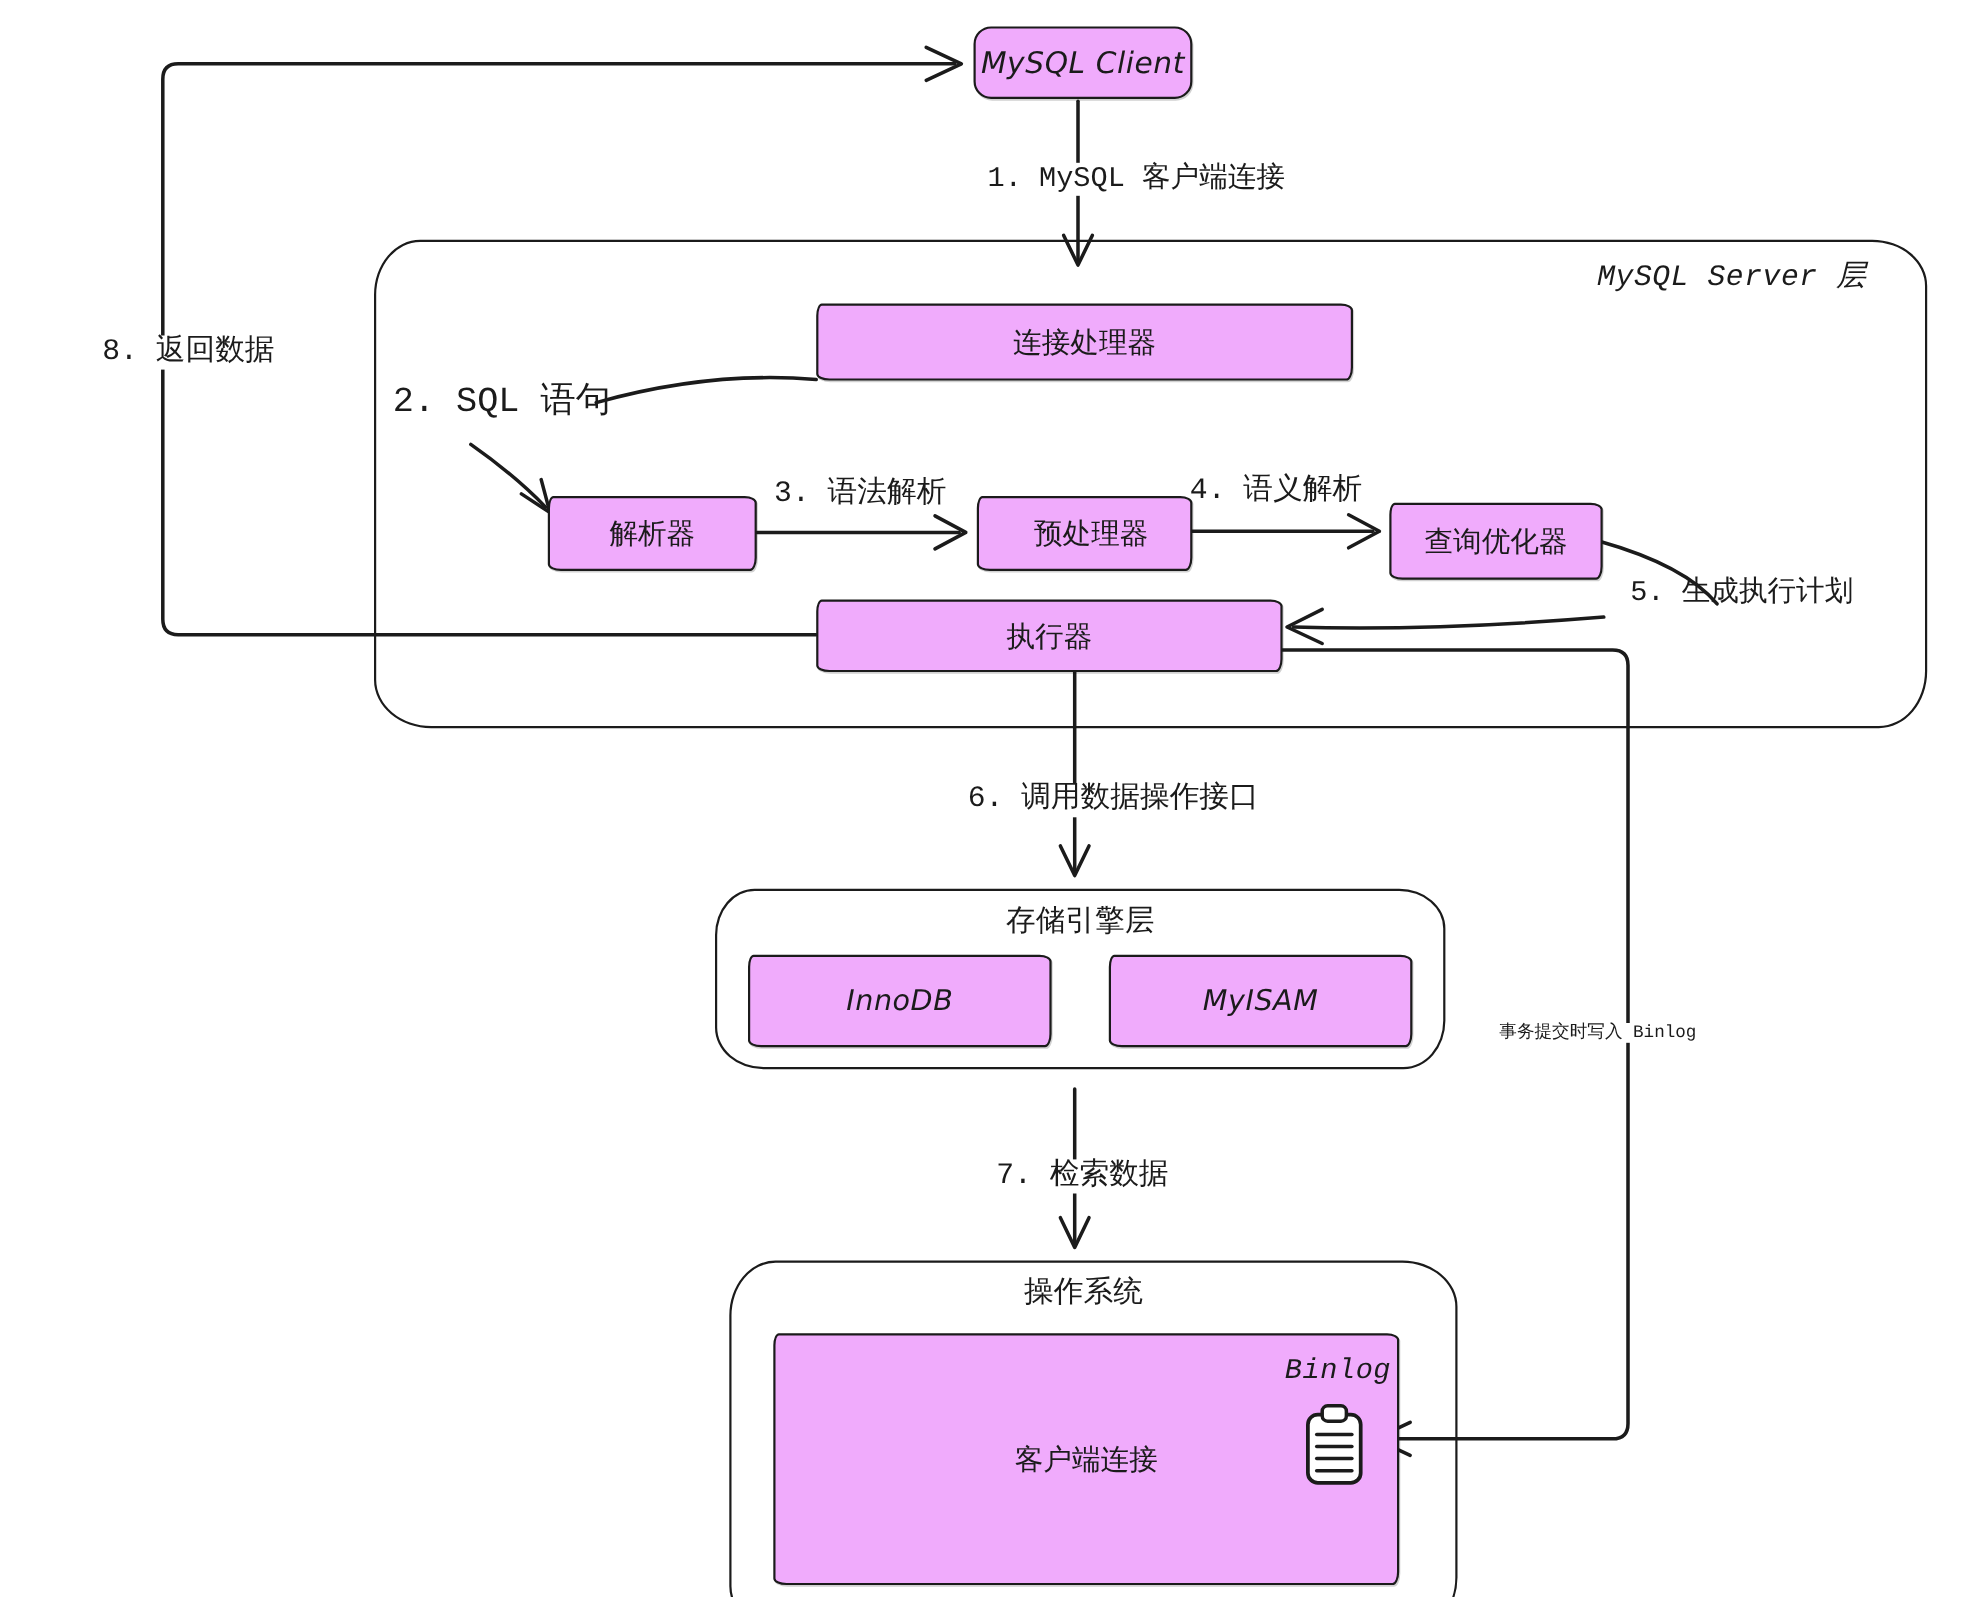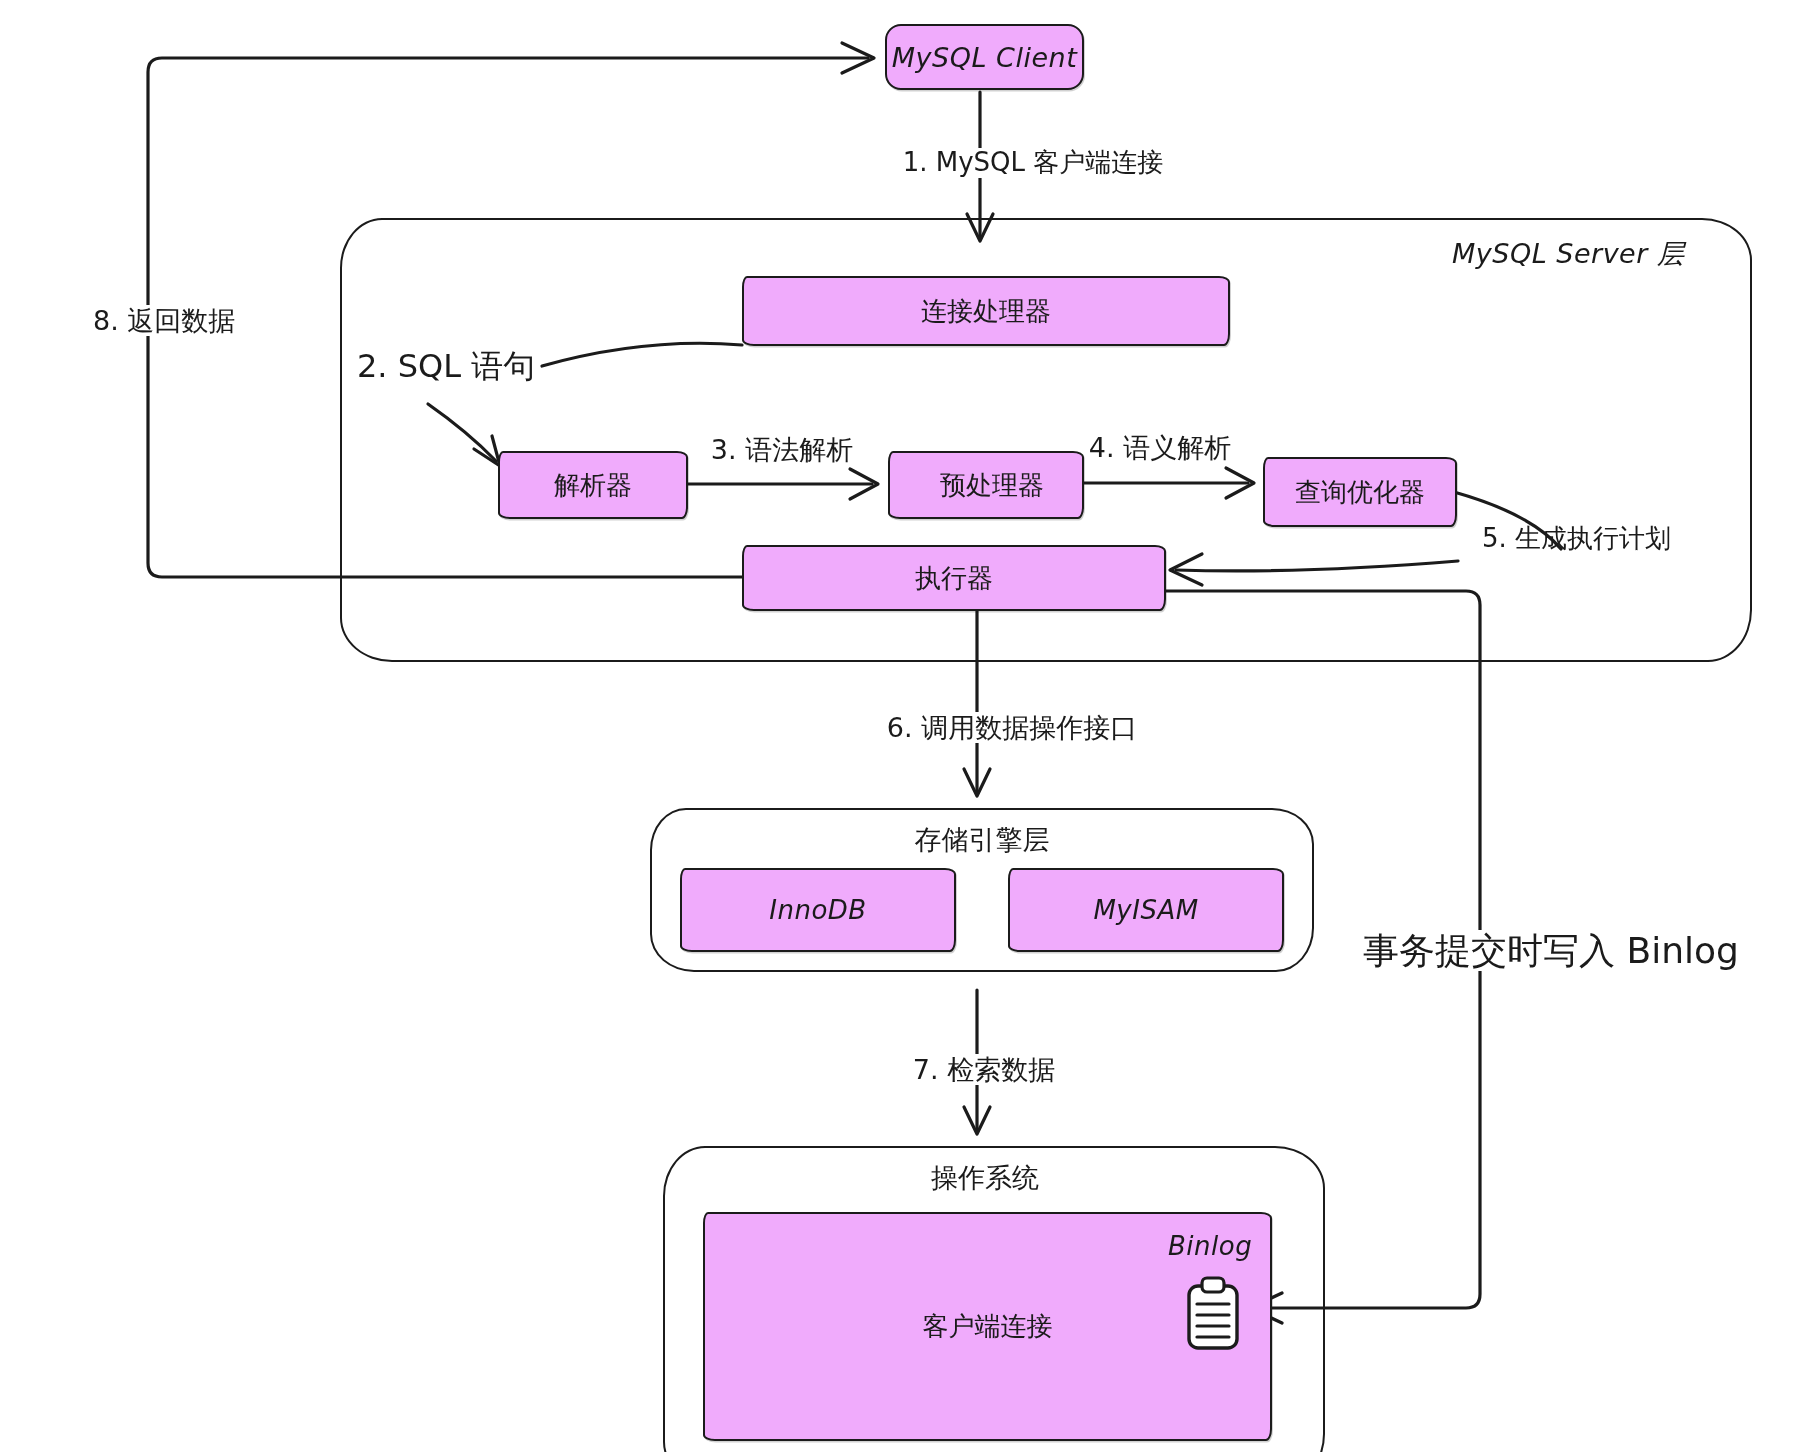--- a/index.html
+++ b/index.html
@@ -12,21 +12,21 @@
   .node{
     position:absolute;display:flex;align-items:center;justify-content:center;
     border:2.6px solid #1b1b1b;background:#f0abfc;font-size:26px;
     border-radius:5px 11px 6px 12px / 11px 6px 12px 6px;
     box-shadow:1px 1.5px 0 0 #1b1b1b33;
   }
   .container{
     position:absolute;border:2.8px solid #1b1b1b;background:transparent;
     border-radius:42px 50px 44px 52px / 50px 42px 52px 44px;
   }
-  .lbl{position:absolute;font-size:27px;white-space:nowrap;line-height:1.15;}
+  .lbl{position:absolute;font-size:27px;white-space:nowrap;line-height:1.15;font-family:Liberation Mono, monospace;}
   .onwire{background:#fff;padding:0 8px;}
   .hand{font-style:italic;letter-spacing:.5px;}
   .ctr{transform:translateX(-50%);}
 </style>
 </head>
 <body>
 
 <div id="canvas">
 
   <svg id="wires" viewBox="0 0 1802 1452">
@@ -120,21 +120,21 @@
   <div class="lbl ctr" style="left:982px;top:824px;">存储引擎层</div>
   <div class="node hand" style="left:680px;top:868px;width:272px;height:80px;">
     <span>InnoDB</span>
   </div>
   <div class="node hand" style="left:1008px;top:868px;width:272px;height:80px;">
     <span>MyISAM</span>
   </div>
 
   <div class="lbl onwire ctr" style="left:984px;top:1054px;">7. 检索数据</div>
 
-  <div class="lbl onwire" style="left:1355px;top:930px;font-size:36px;">事务提交时写入 Binlog</div>
+  <div class="lbl onwire" style="left:1355px;top:930px;font-size:16px;">事务提交时写入 Binlog</div>
 
   <div class="container" style="left:663px;top:1146px;width:658px;height:336px;"></div>
   <div class="lbl ctr" style="left:985px;top:1162px;">操作系统</div>
   <div class="node" style="left:703px;top:1212px;width:565px;height:225px;">
     <span>客户端连接</span>
   </div>
   <div class="lbl hand" style="left:1168px;top:1232px;font-size:26px;">Binlog</div>
 
   <svg style="position:absolute;left:1182px;top:1274px;" width="62" height="80" viewBox="0 0 62 80">
     <rect x="7" y="12" width="48" height="62" rx="9" fill="#fff" stroke="#1b1b1b" stroke-width="3.4"></rect>

